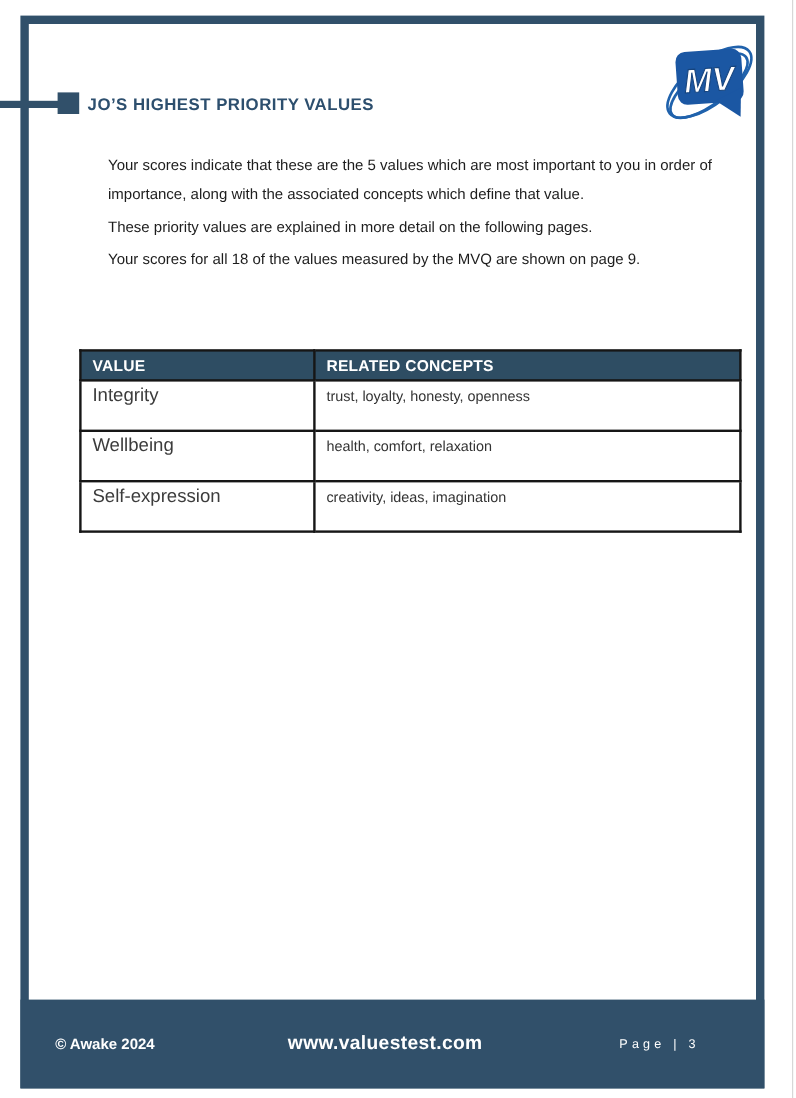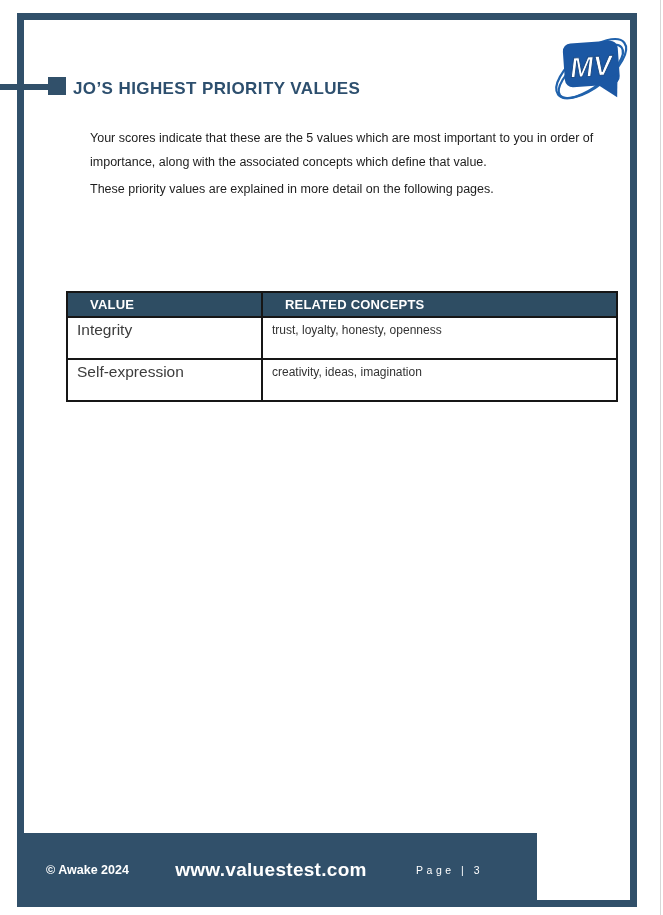--- a/index.html
+++ b/index.html
@@ -32,21 +32,21 @@
     width: 50px; height: 6px;
     background: var(--frame, #31506a);
   }
   .tick-square {
     position: absolute; left: 48px; top: 77px;
     width: 18px; height: 18px;
     background: var(--frame, #31506a);
   }
   .page-title {
     position: absolute; left: 73px; top: 79px;
-    font-size: 17px; font-weight: bold;
+    font-size: 14px; font-weight: bold;
     letter-spacing: 0.4px;
     color: var(--heading-text, #2d4f6e);
     white-space: nowrap;
   }
 
   
   .logo { position: absolute; left: 549px; top: 33px; width: 88px; height: 72px; }
 
   
   .intro {
@@ -57,46 +57,46 @@
 
   
   table.values {
     position: absolute; left: 66px; top: 291px; width: 552px;
     border-collapse: collapse; table-layout: fixed;
   }
   table.values col.c1 { width: 195px; }
   table.values th {
     background: var(--table-header-bg, #2e4d63);
     color: #ffffff; font-size: 13px; font-weight: bold;
-    text-align: left; height: 25px; padding: 0 0 0 22px;
+    text-align: left; height: 25px; padding: 0 0 0 9px;
     letter-spacing: 0.2px;
     border: 2px solid #161616;
   }
   table.values td {
     height: 42px; background: #ffffff;
     border: 2px solid #161616;
     padding: 0 0 16px 9px; vertical-align: middle;
   }
   td.value-cell   { font-size: 15.5px; color: #3c3c3c; }
   td.concepts-cell{ font-size: 12px;   color: #333333; }
 
   
   .footer-bar {
     position: absolute; left: 17px; top: 833px;
-    width: 520px; height: 74px;
+    width: 620px; height: 74px;
     background: var(--frame, #31506a);
   }
   .footer-copyright {
     position: absolute; left: 29px; top: 50%; transform: translateY(-50%);
     color: #ffffff; font-weight: bold; font-size: 12.5px;
   }
   .footer-website {
     position: absolute; left: 0; right: 12px; top: 50%; transform: translateY(-50%);
     text-align: center; color: #ffffff; font-weight: bold;
-    font-size: 19px; letter-spacing: 0.3px;
+    font-size: 16px; letter-spacing: 0.3px;
   }
   .footer-page {
     position: absolute; right: 54px; top: 50%; transform: translateY(-50%);
     color: #ffffff; font-weight: normal; font-size: 10.5px;
     letter-spacing: 3.5px; white-space: nowrap;
   }
 </style>
 </head>
 <body>
 
@@ -119,39 +119,44 @@
       <rect x="15" y="9" width="55" height="44" rx="8" fill="#1b57a3"></rect>
       <path d="M68 42 L66 66 L46 51 Z" fill="#1b57a3"></path>
       <text x="42" y="43" text-anchor="middle" font-family="Liberation Sans, sans-serif" font-size="28" font-weight="bold" font-style="italic" fill="#ffffff" stroke="#16447e" stroke-width="0.9">MV</text>
     </g>
   </svg>
 </div>
 
 <div class="intro">
   <p>Your scores indicate that these are the 5 values which are most important to you in order of importance, along with the associated concepts which define that value.</p>
   <p>These priority values are explained in more detail on the following pages.</p>
+  <p>Your scores for all 18 of the values measured by the MVQ are shown on page 9.</p>
 </div>
 
 <table class="values">
   <colgroup>
       <col class="c1">
       <col>
     </colgroup>
   <thead>
     <tr>
       <th>VALUE</th>
       <th>RELATED CONCEPTS</th>
     </tr>
   </thead>
   <tbody>
     <tr>
       <td class="value-cell">Integrity</td>
       <td class="concepts-cell">trust, loyalty, honesty, openness</td>
     </tr>
     <tr>
+      <td class="value-cell">Wellbeing</td>
+      <td class="concepts-cell">health, comfort, relaxation</td>
+    </tr>
+    <tr>
       <td class="value-cell">Self-expression</td>
       <td class="concepts-cell">creativity, ideas, imagination</td>
     </tr>
   </tbody>
 </table>
 
 <div class="footer-bar">
   <span class="footer-copyright">© Awake 2024</span>
   <span class="footer-website">www.valuestest.com</span>
   <span class="footer-page">Page | 3</span>

